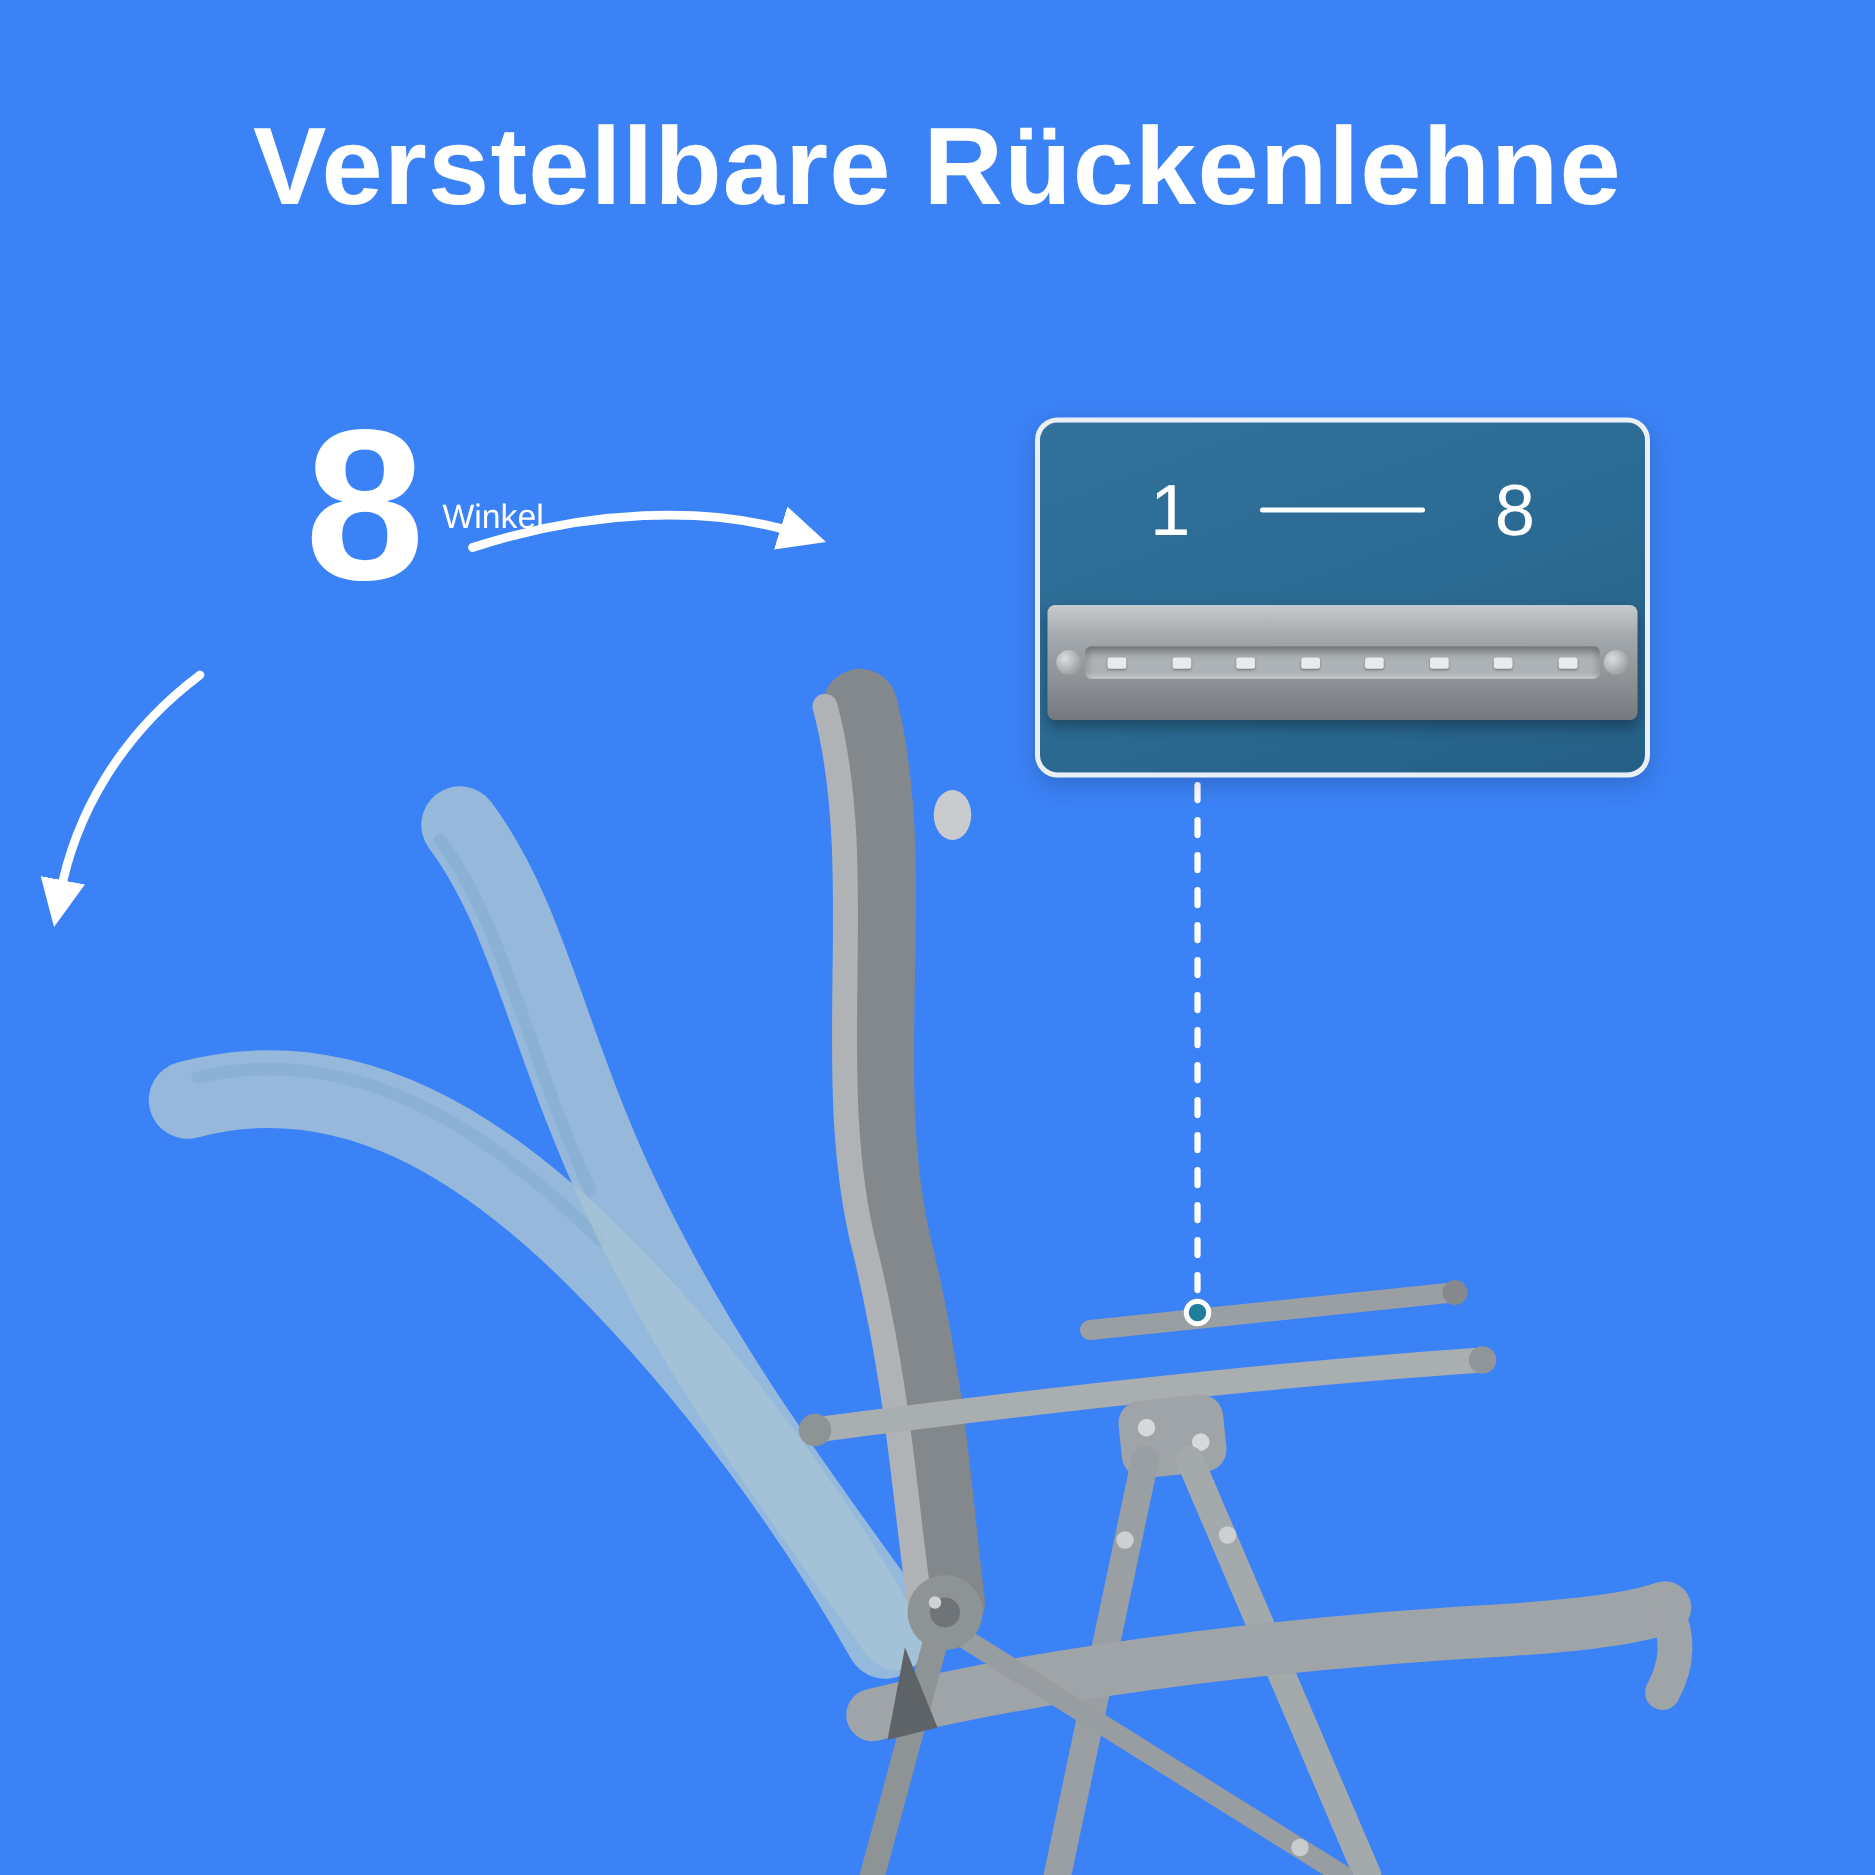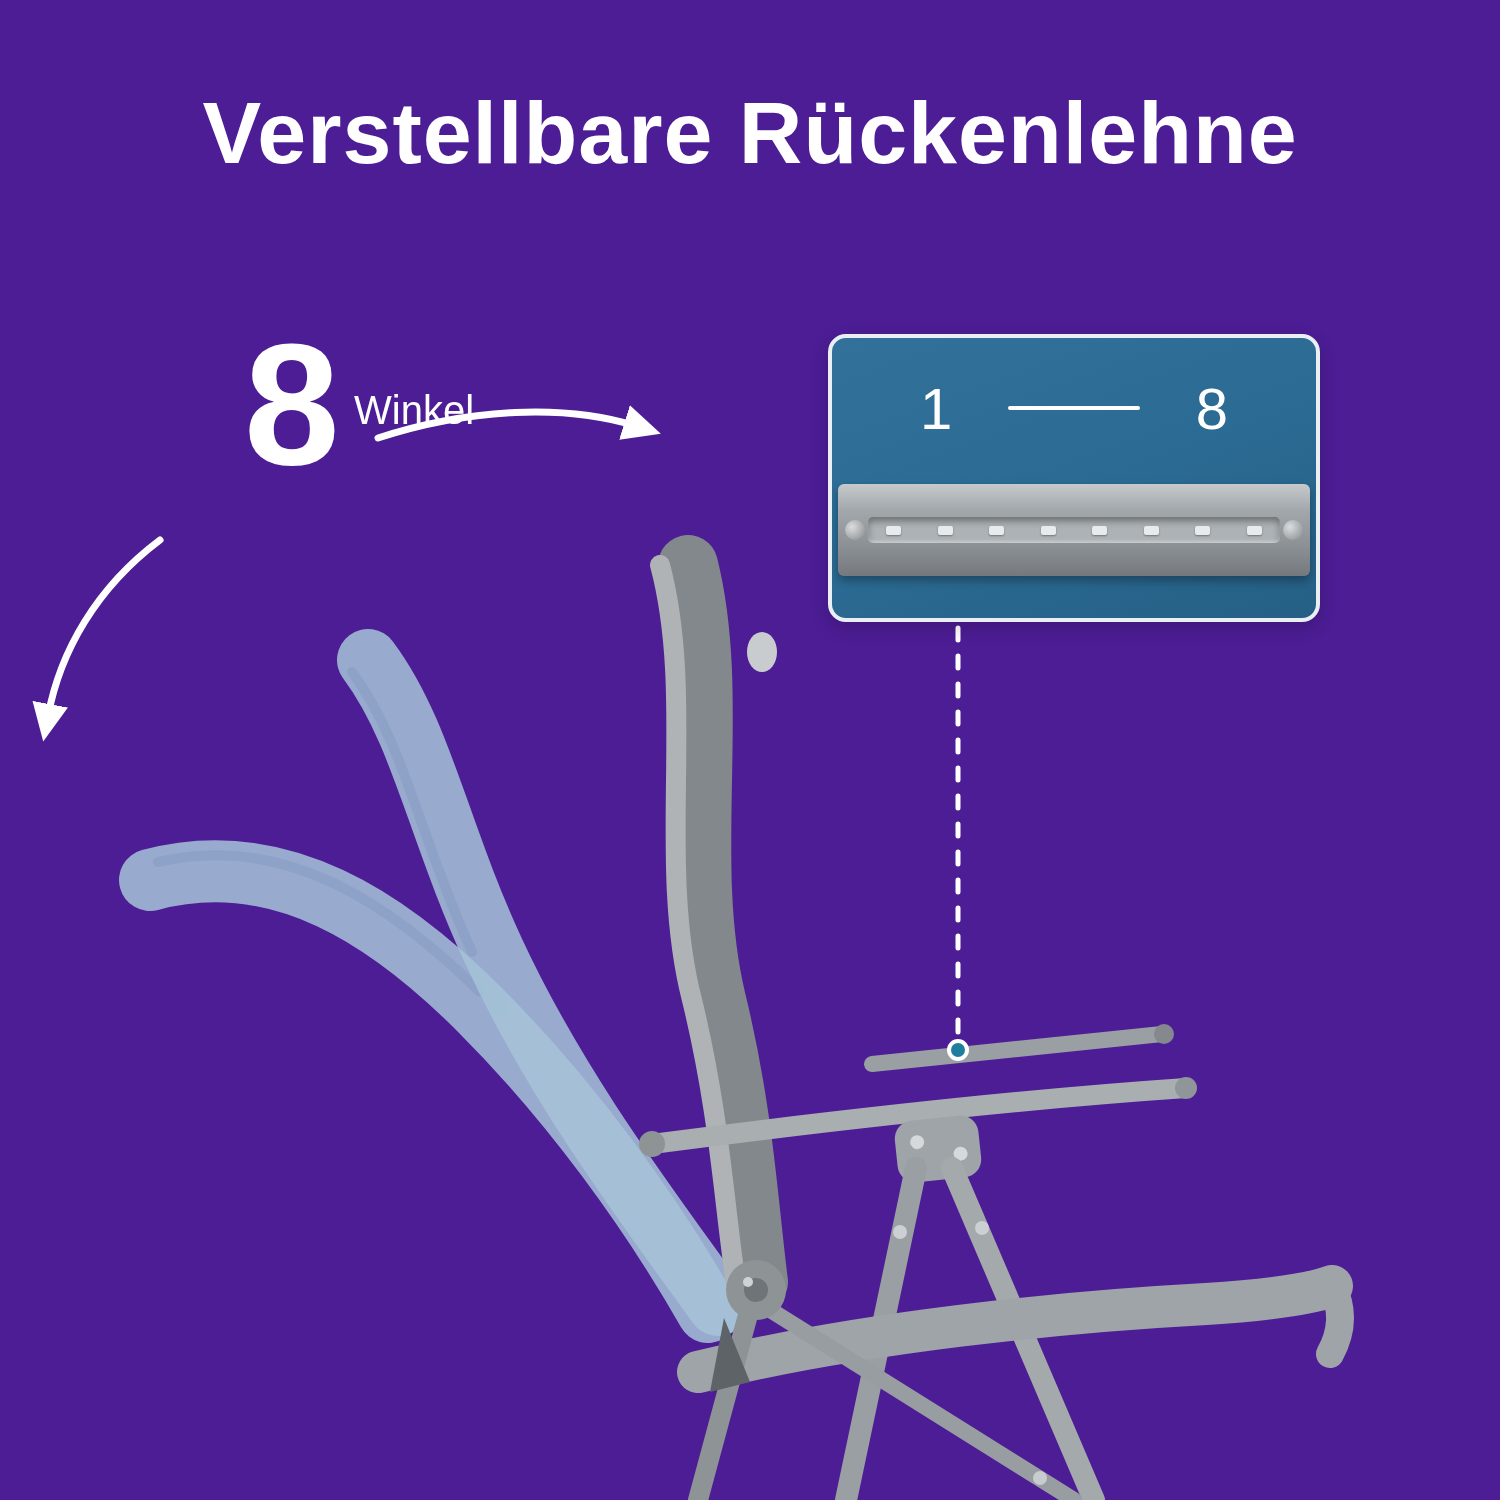--- a/index.html
+++ b/index.html
@@ -1,32 +1,32 @@
 <!DOCTYPE html>
 <html><head>
 <meta charset="utf-8">
 <style>
   html,body { margin:0; padding:0; }
   .canvas {
     position:relative; width:1500px; height:1500px;
-    background:#4c1d95; overflow:hidden;
+    background:#3b82f6; overflow:hidden;
     font-family:"Liberation Sans", sans-serif;
   }
   .title {
     position:absolute; top:82px; left:0; width:100%;
     text-align:center; font-size:88px; font-weight:bold;
     color:#FFFFFF; letter-spacing:1px; z-index:3;
   }
   .count {
     position:absolute; left:244px; top:318px;
     font-size:172px; font-weight:bold; color:#FFFFFF; line-height:1; z-index:3;
   }
   .unit {
-    position:absolute; left:354px; top:388px;
-    font-size:40px; color:#FFFFFF; z-index:2;
+    position:absolute; left:354px; top:398px;
+    font-size:27px; color:#FFFFFF; z-index:2;
   }
   .illustration {
     position:absolute; left:0; top:0; width:1500px; height:1500px; z-index:1;
   }
   
   .inset {
     position:absolute; left:828px; top:334px; width:492px; height:288px;
     border:4px solid #E9EFF3; border-radius:18px;
     background:linear-gradient(160deg,#32719A 0%, #2B6A92 55%, #255F85 100%);
     box-shadow:0 6px 18px rgba(0,0,0,0.18);

